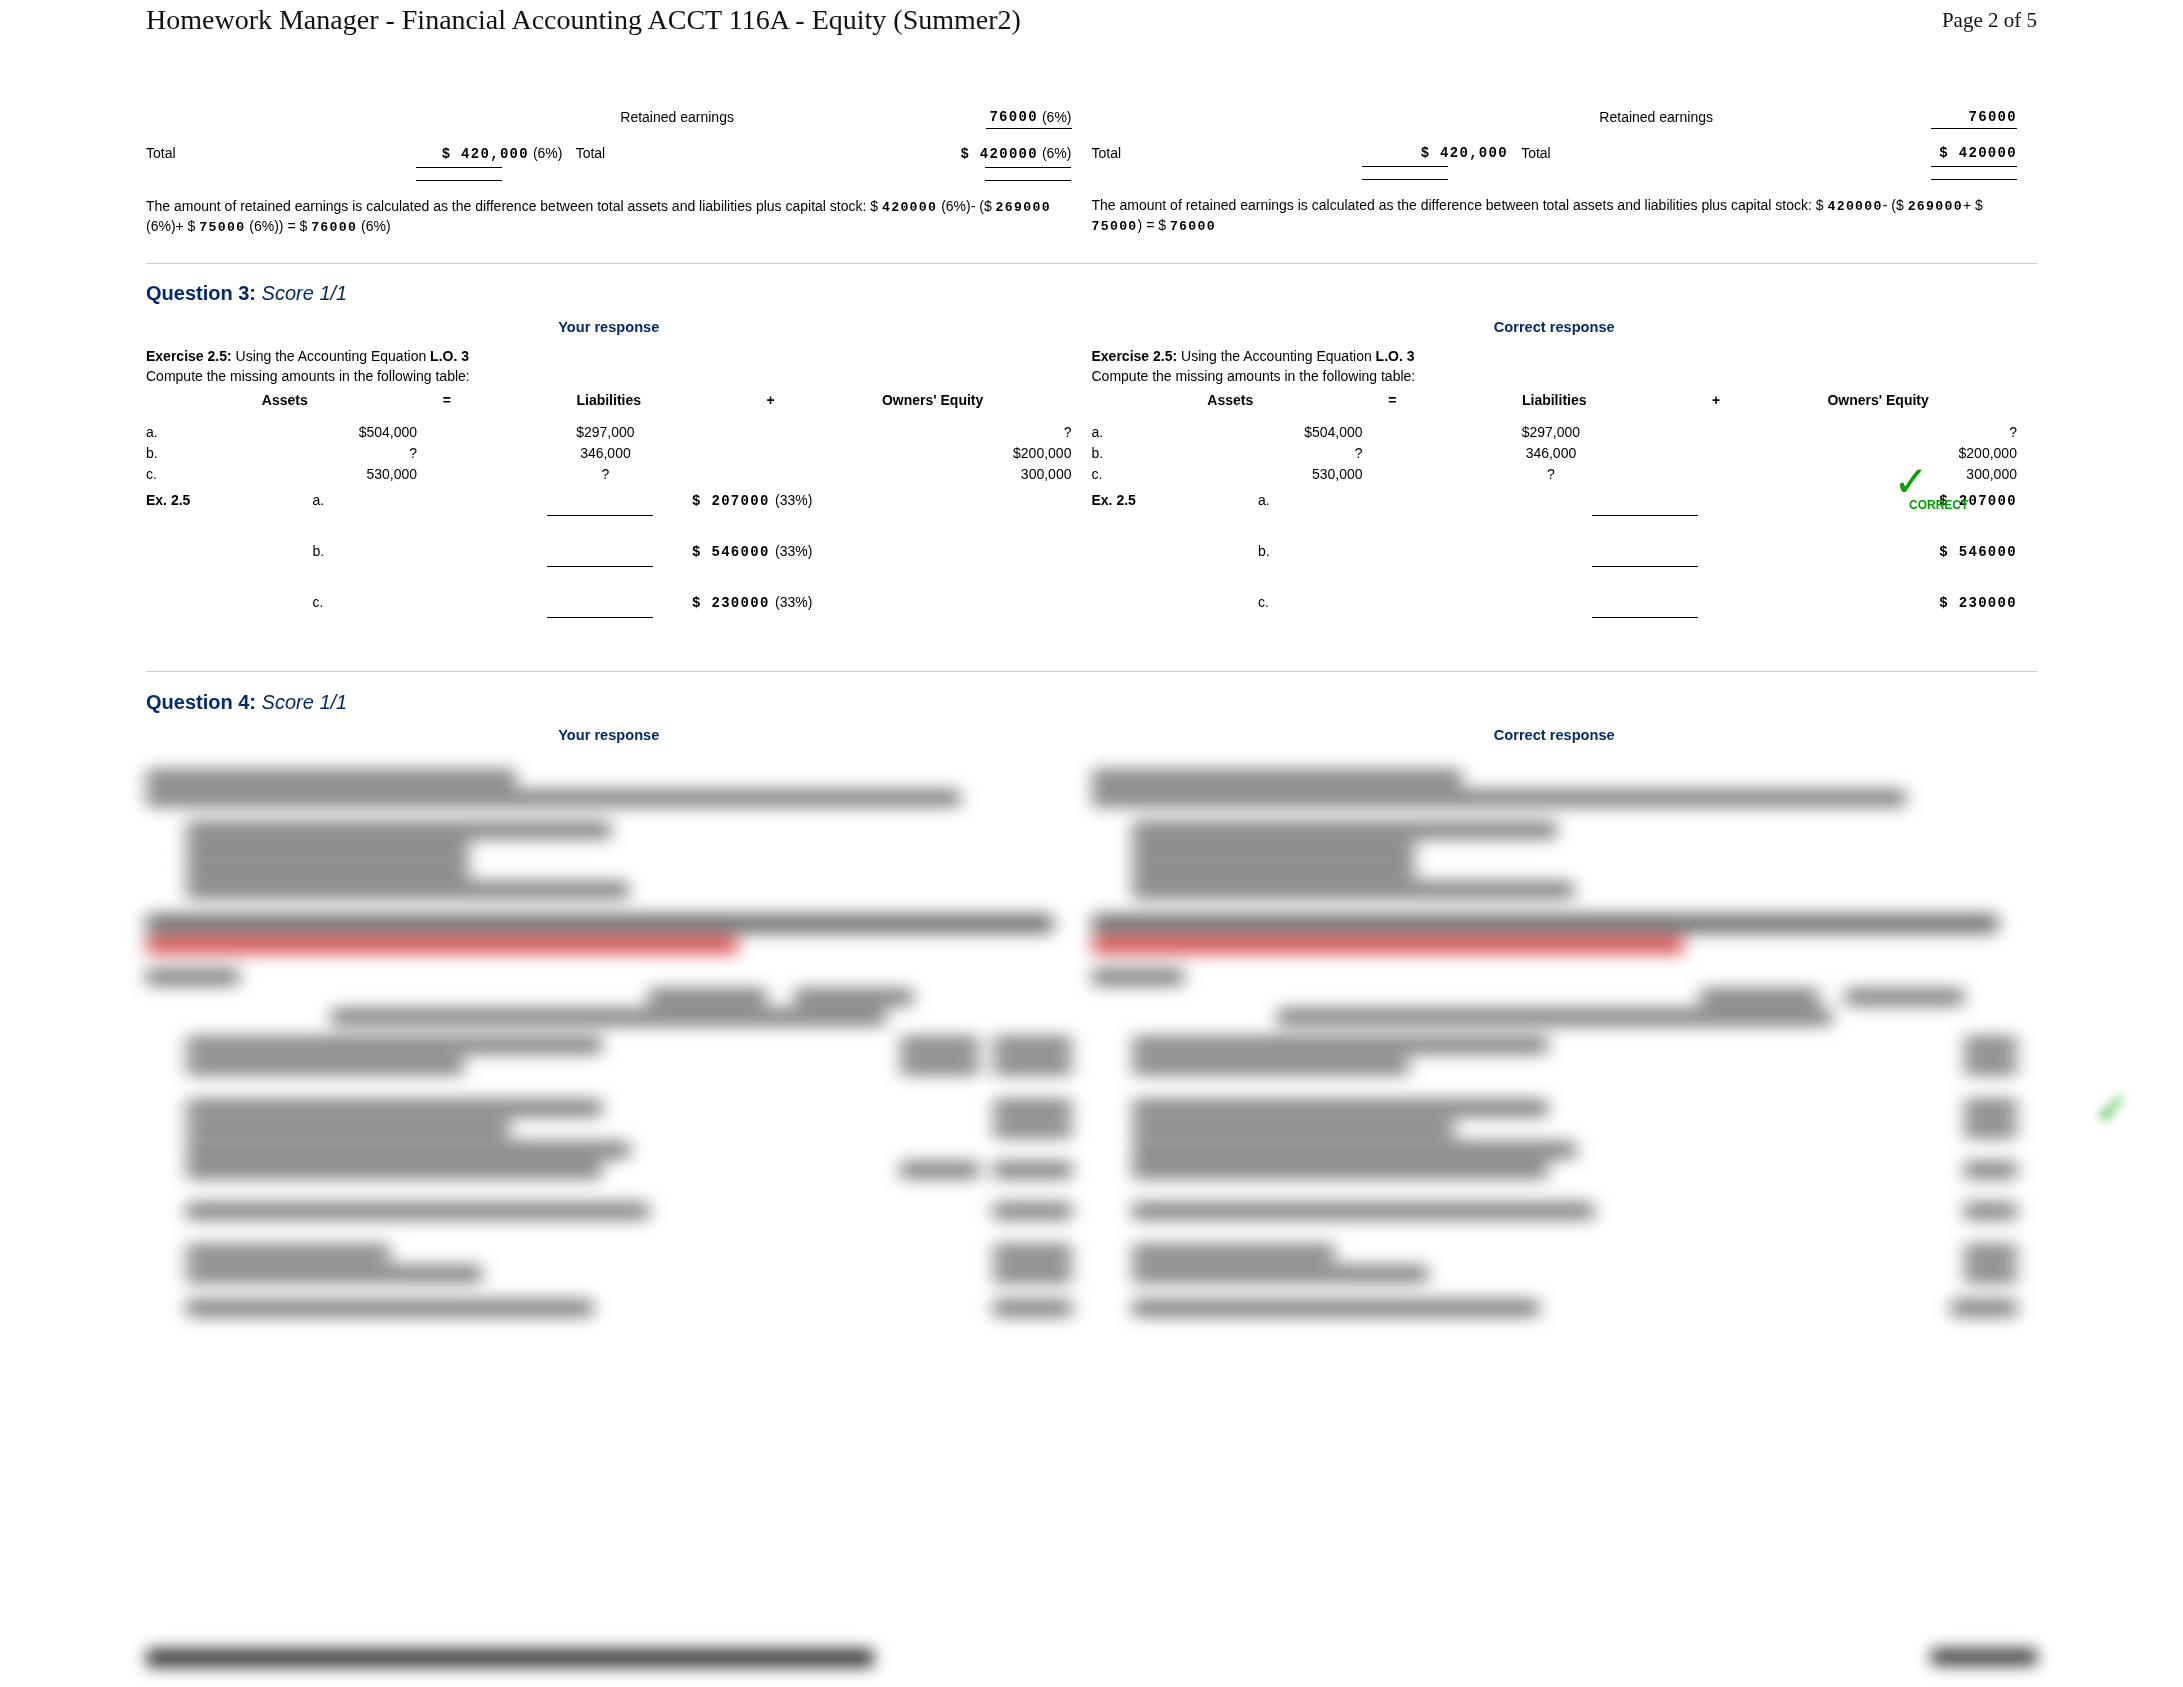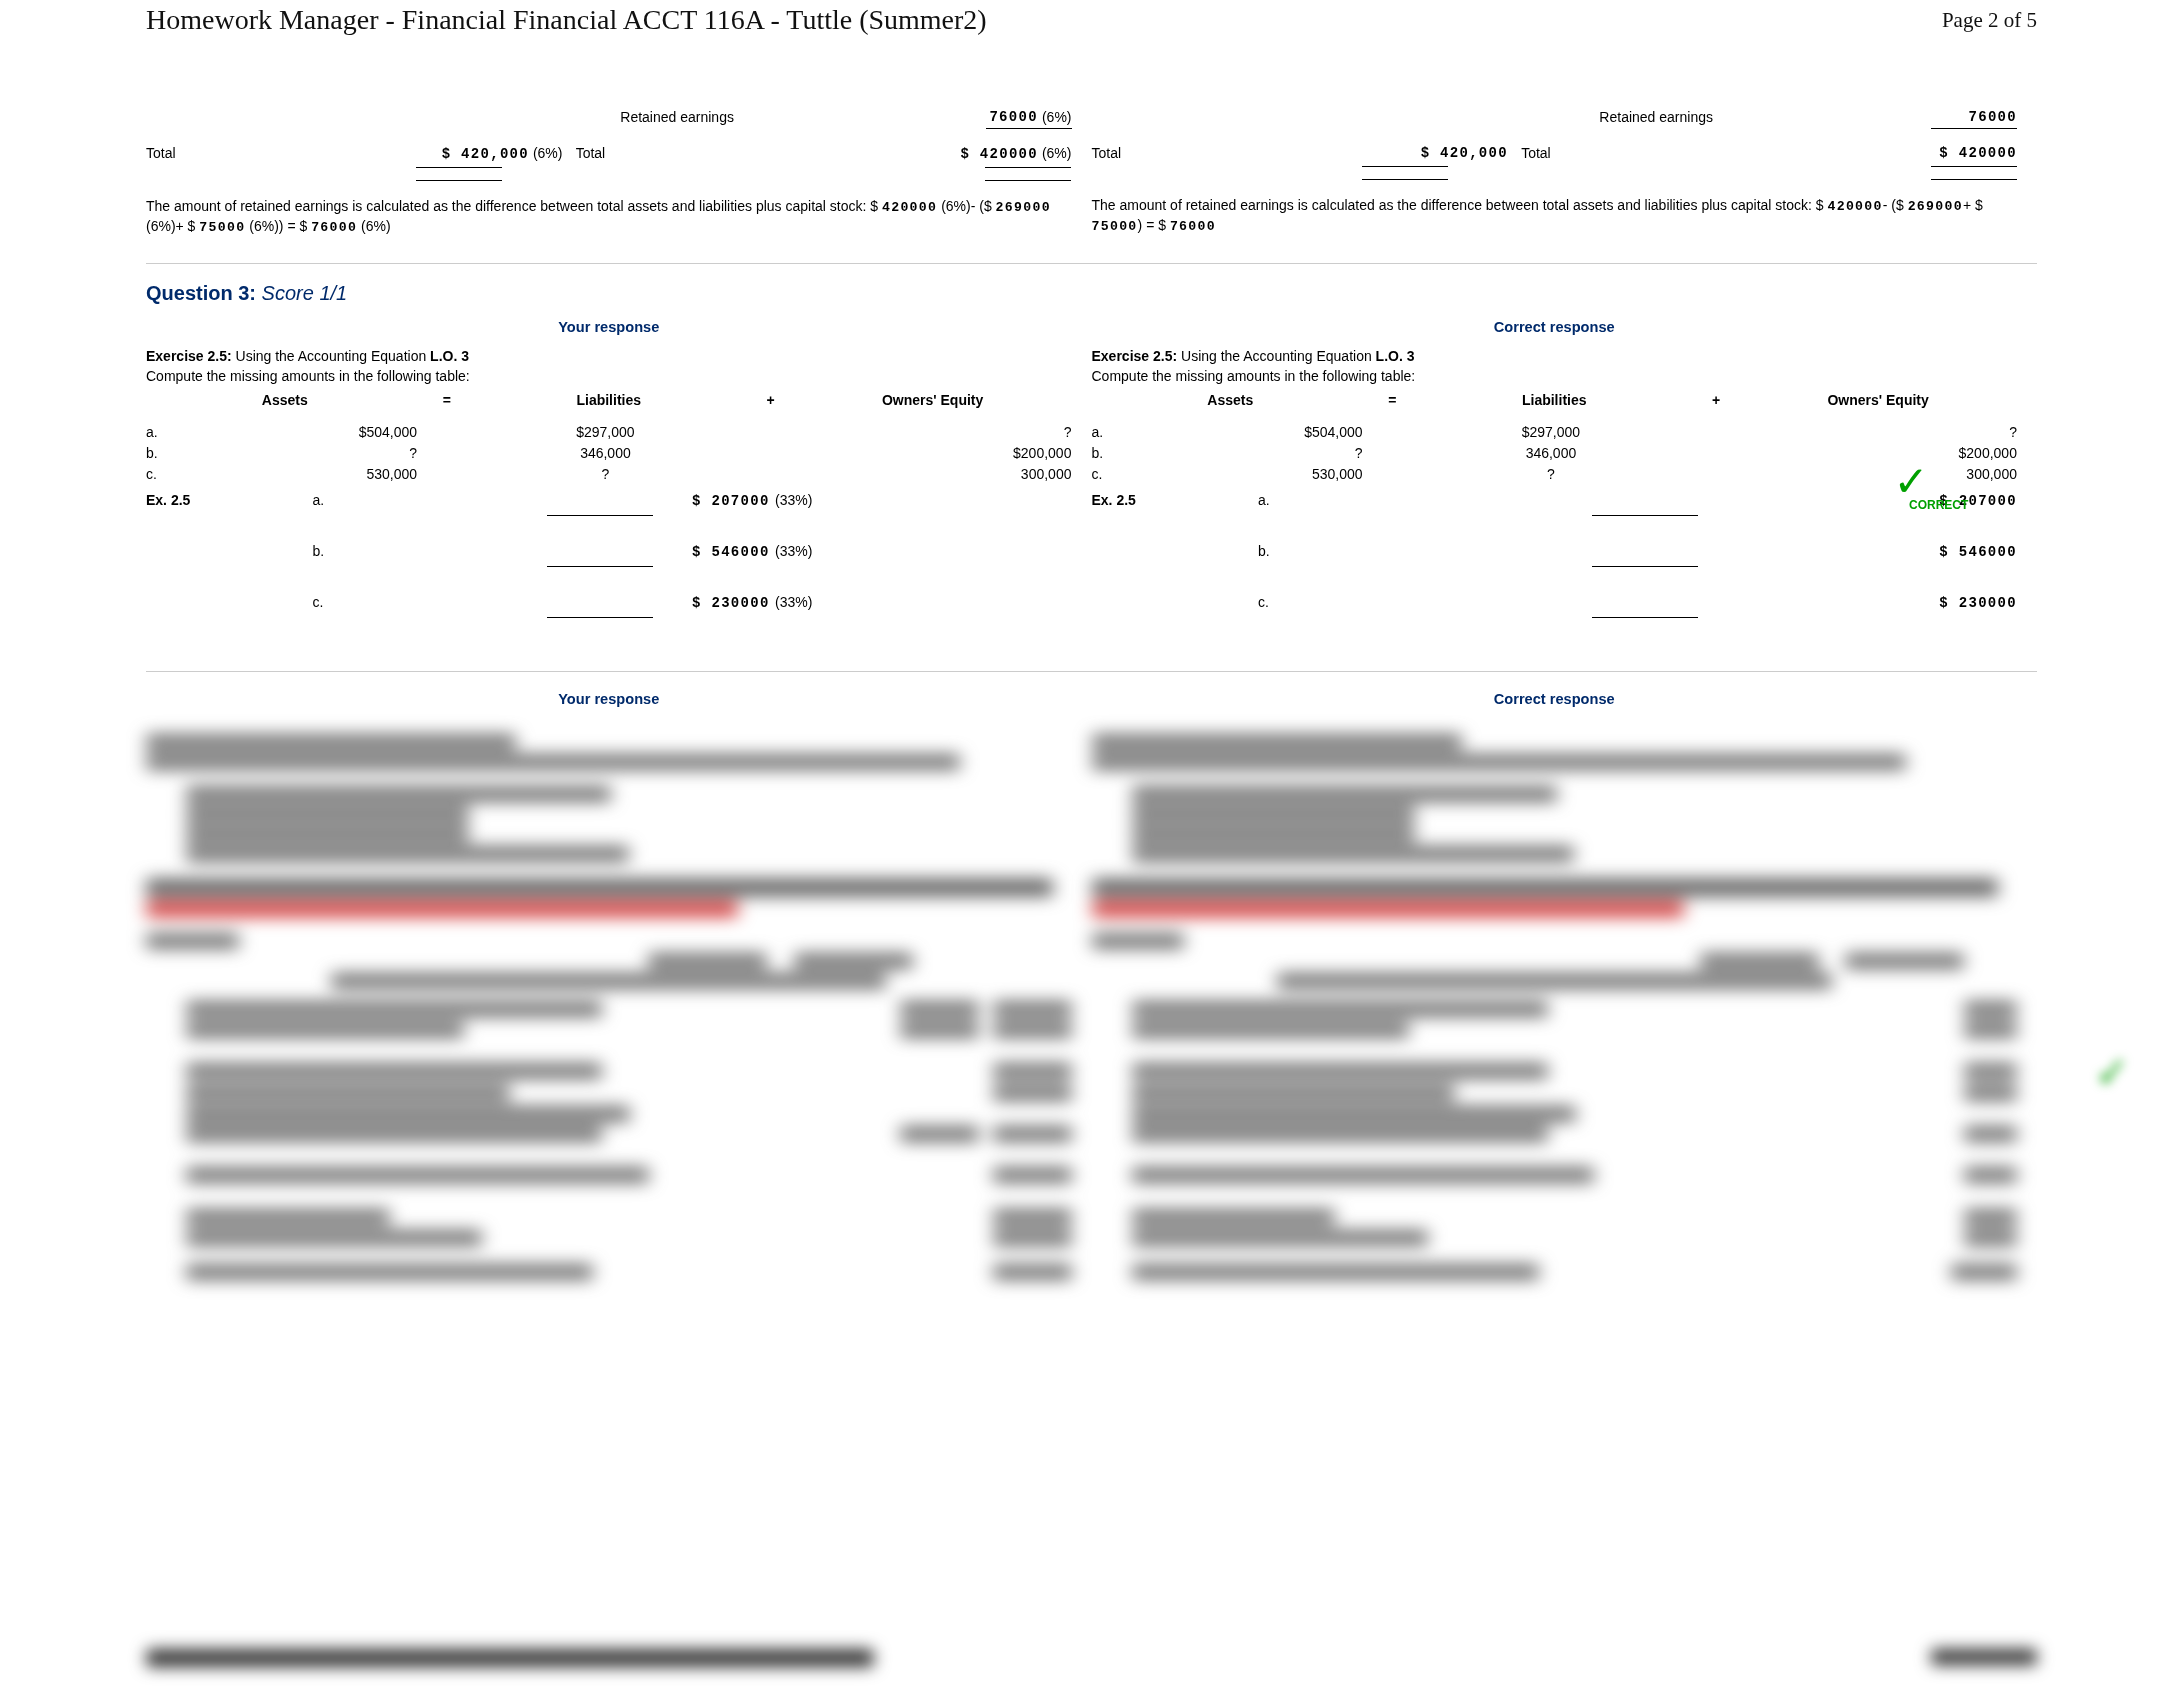--- a/index.html
+++ b/index.html
@@ -227,21 +227,21 @@
   }
   .q3-wrap { position: relative; }
   .chk-pos1 { top: 185px; }
 </style>
 </head>
 <body>
 
 <div class="page">
 
   <div class="topbar">
-    <div class="doc-title">Homework Manager - Financial Financial ACCT 116A - Tuttle (Summer2)</div>
+    <div class="doc-title">Homework Manager - Financial Accounting ACCT 116A - Equity (Summer2)</div>
     <div class="page-num">Page 2 of 5</div>
   </div>
 
   <div class="two-col">
 
     <div class="col">
       <div class="re-row">
         <span class="re-label">Retained earnings</span>
         <span class="re-val">76000</span>
         <span class="re-pct">(6%)</span>
@@ -466,20 +466,23 @@
               <div class="ans-ul"></div>
             </div>
         </div>
       </div>
     </div>
   </div>
 
   <hr class="sep">
 
   <div style="position:relative;">
+    <div class="q-head">
+      <span>Question 4: </span><span class="score">Score 1/1</span>
+    </div>
 
     <div class="two-col">
       <div class="col">
         <div class="resp-head">Your response</div>
         <div class="blur-area">
           <div class="blur-group">
             <div class="blur-line" style="width:40%;"></div>
             <div class="blur-line" style="width:88%;"></div>
           </div>
           <div class="blur-group" style="padding-left:40px;">

